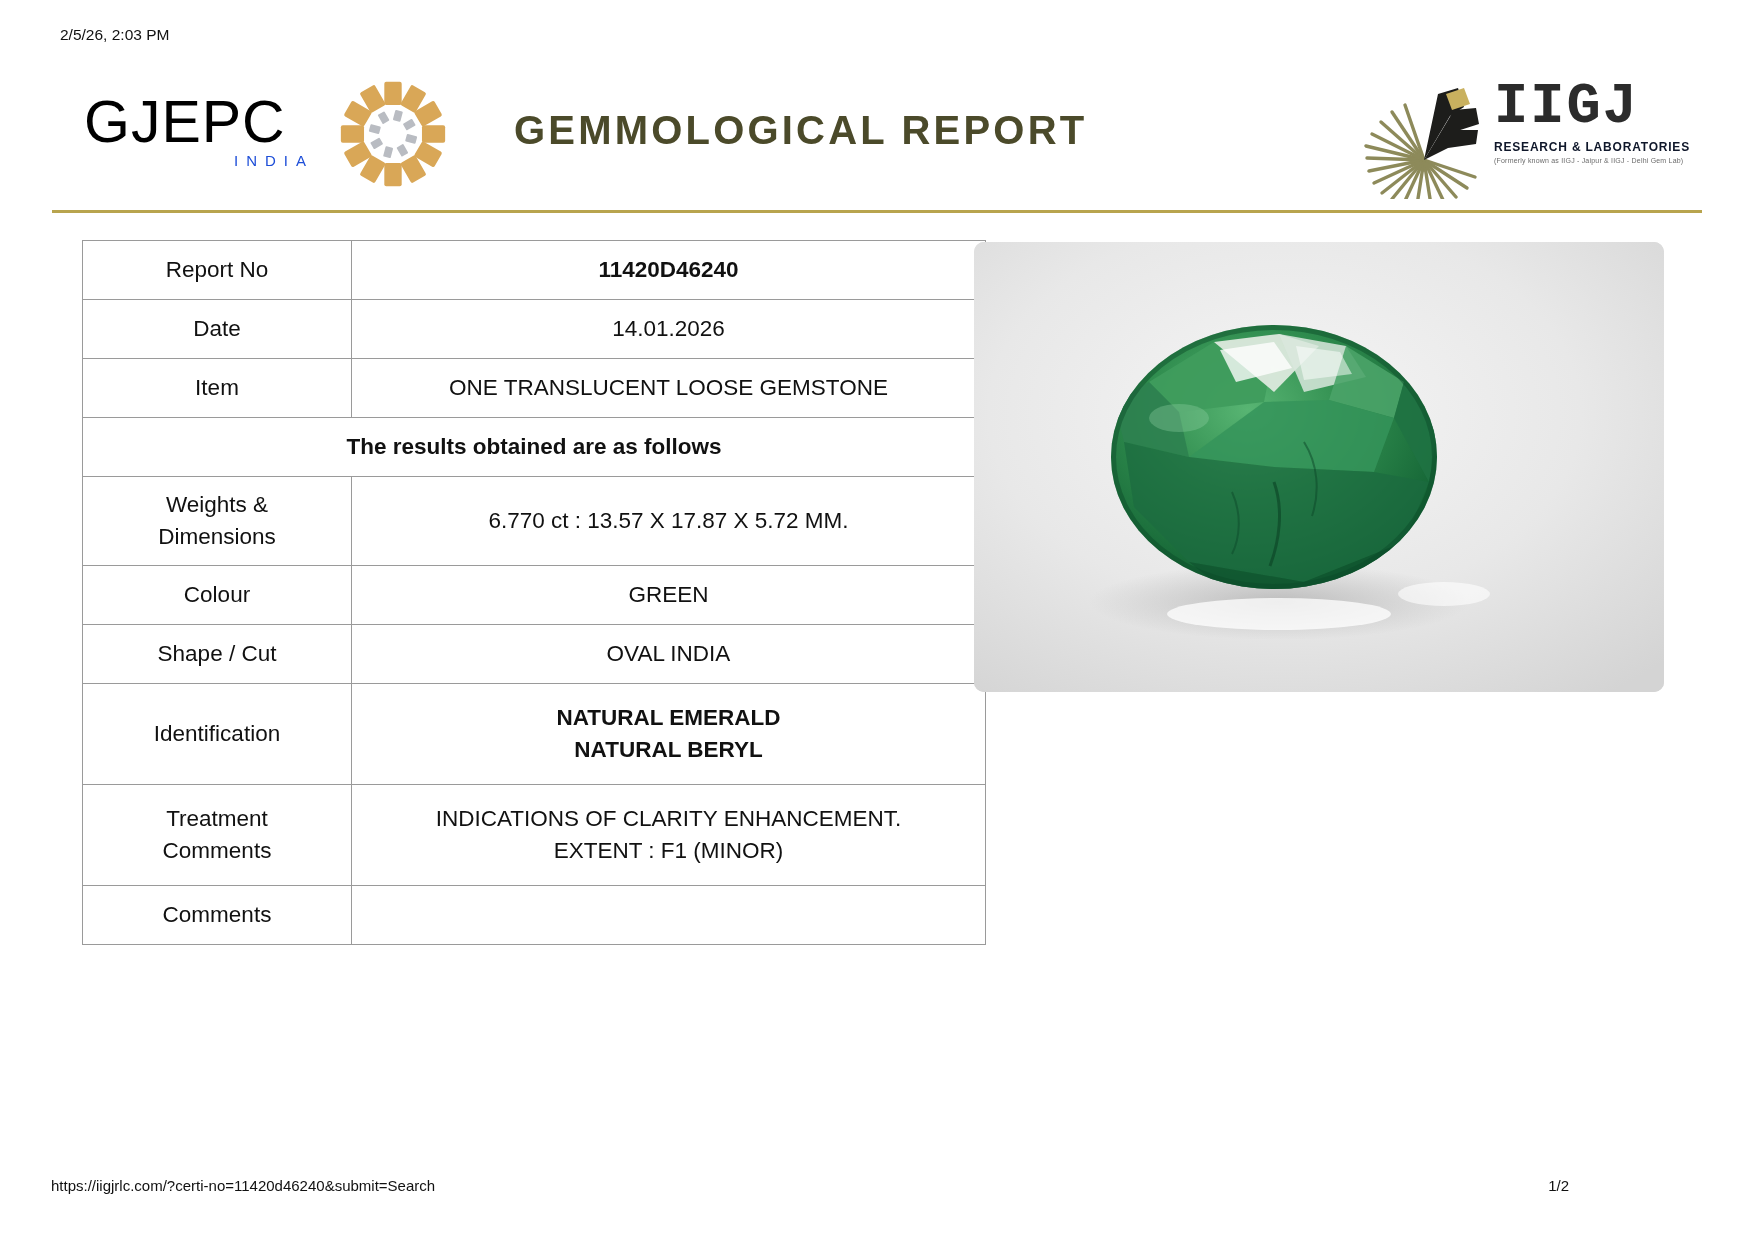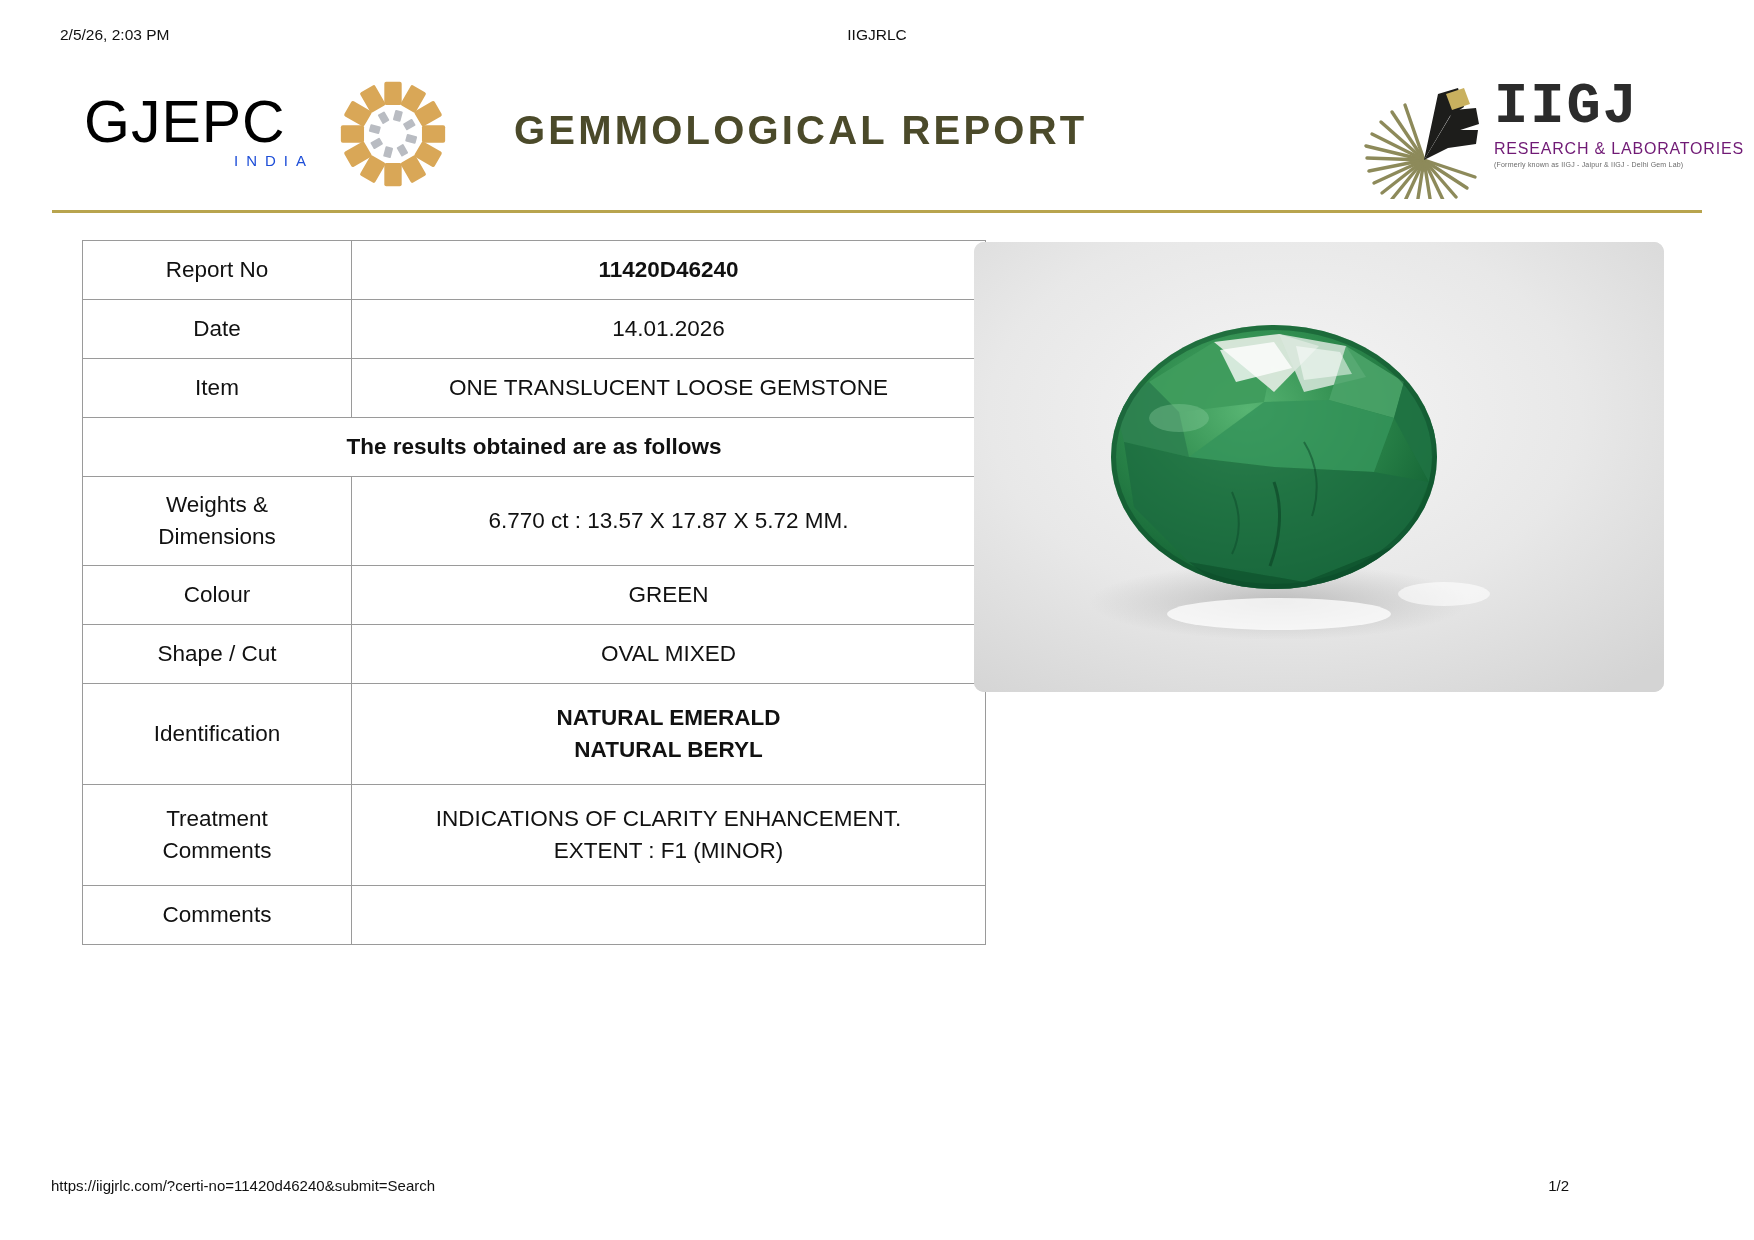--- a/index.html
+++ b/index.html
@@ -114,24 +114,24 @@
   .iigj-letters {
     font-size: 57px;
     font-weight: 700;
     letter-spacing: 2px;
     color: #2b2b2b;
     line-height: 62px;
     font-family: Liberation Mono, monospace;
     white-space: nowrap;
   }
   .iigj-sub {
-    font-size: 16px;
-    font-weight: 400;
+    font-size: 12px;
+    font-weight: 700;
     letter-spacing: 0.8px;
-    color: #701a75;
+    color: #0f172a;
     margin-top: 2px;
     white-space: nowrap;
   }
   .iigj-sub2 {
     font-size: 7px;
     letter-spacing: 0.2px;
     color: #6a6a6a;
     margin-top: 3px;
     white-space: nowrap;
   }
@@ -230,21 +230,20 @@
     right: 44px;
     top: 0;
     white-space: nowrap;
   }
 </style>
 </head>
 <body>
 
 <div class="print-header">
   <span class="ph-left">2/5/26, 2:03 PM</span>
-  <span class="ph-center">IIGJRLC</span>
 </div>
 
 <div class="page">
 
   <div class="report-head">
 
     <div class="gjepc">
       <div class="gjepc-word">GJEPC</div>
       <div class="gjepc-india">INDIA</div>
       <svg class="gjepc-burst" viewBox="0 0 120 116">
@@ -382,21 +381,21 @@
             <span class="val-line">Dimensions</span>
           </td>
           <td class="value r-h2">6.770 ct : 13.57 X 17.87 X 5.72 MM.</td>
         </tr>
         <tr>
           <td class="label r-h1">Colour</td>
           <td class="value r-h1">GREEN</td>
         </tr>
         <tr>
           <td class="label r-h1">Shape / Cut</td>
-          <td class="value r-h1">OVAL MIXED</td>
+          <td class="value r-h1">OVAL INDIA</td>
         </tr>
         <tr>
           <td class="label r-h3">Identification</td>
           <td class="value r-h3 bold">
             <span class="val-line">NATURAL EMERALD</span>
             <span class="val-line">NATURAL BERYL</span>
           </td>
         </tr>
         <tr>
           <td class="label r-h3">

